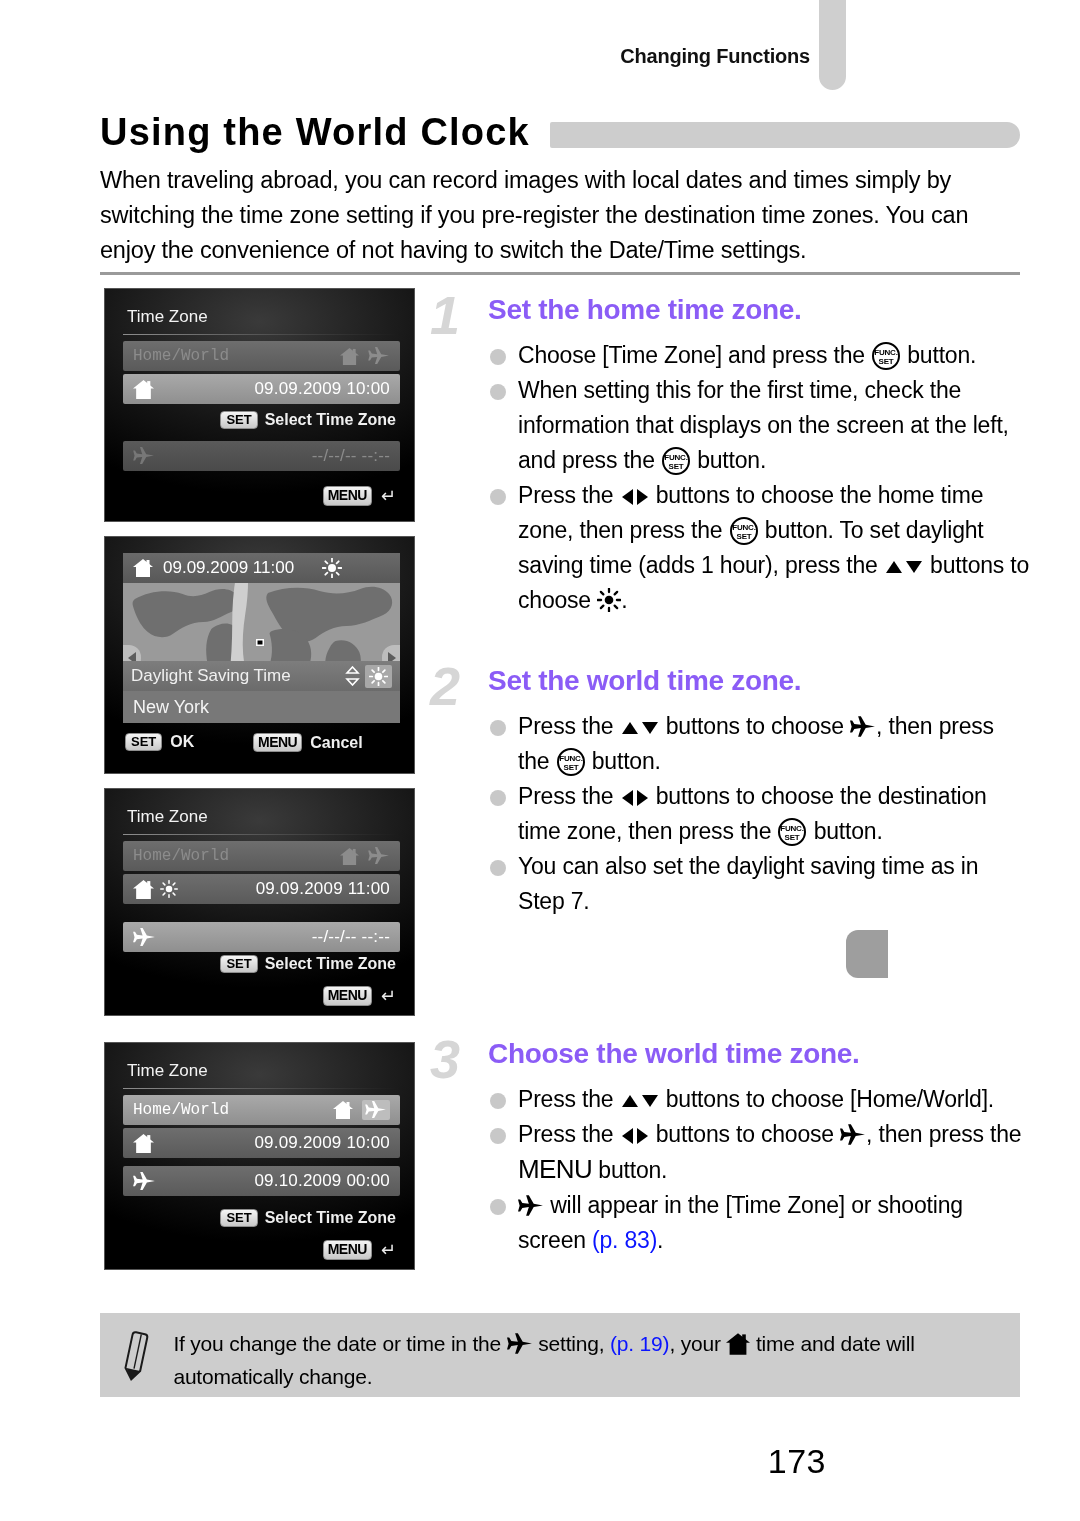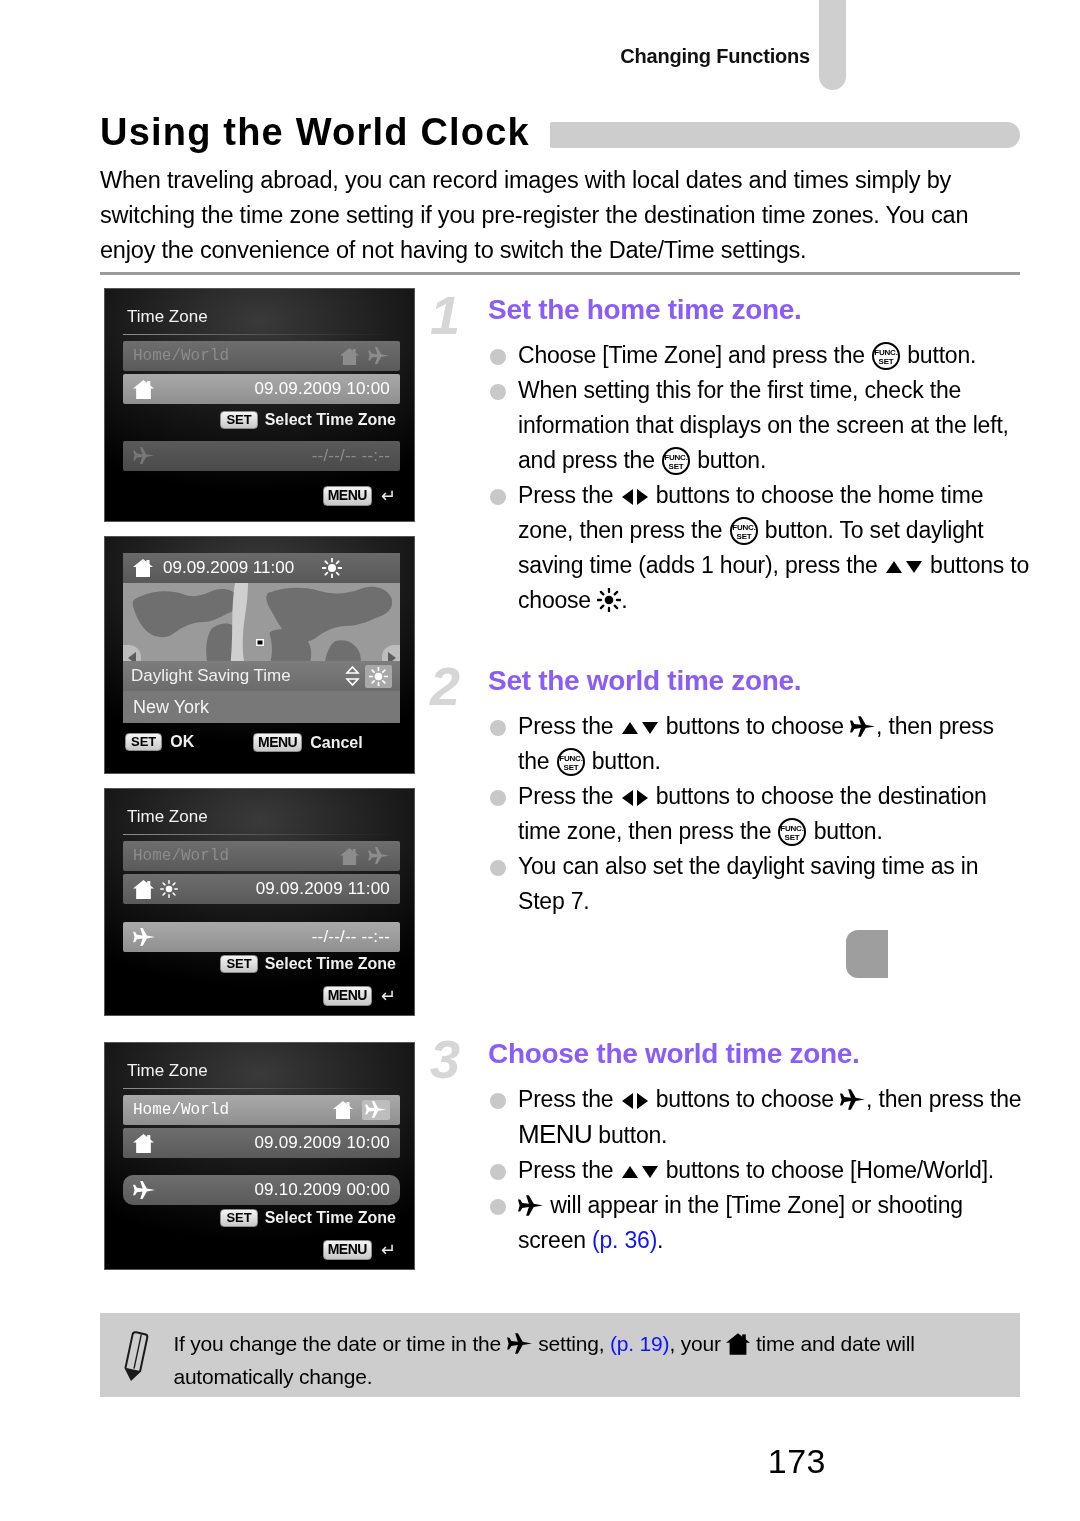--- a/index.html
+++ b/index.html
@@ -394,21 +394,21 @@
       </div>
 
       <div class="row dim" style="top:85px;">
         <svg class="ic" width="21" height="19" viewBox="0 0 20 18">
             <path fill="#ffffff" d="M10 0 0 8h3v10h14V8h3L10 0z"></path>
             <rect x="13.5" y="1" width="3" height="5" fill="#ffffff"></rect>
           </svg>
         <span class="row-right">09.09.2009 10:00</span>
       </div>
 
-      <div class="row dim" style="top:132px;border-radius:10px;">
+      <div class="row dim" style="top:123px;">
         <svg class="ic" width="23" height="19" viewBox="0 0 24 20">
             <path fill="#ffffff" d="M23 9.5 14.5 8 10 0H7.5l2.5 8L4 7.2 2 4H0l1.5 5.8L0 15h2l2-3.2 6-0.8-2.5 8H10l4.5-8L23 9.5z"></path>
           </svg>
         <span class="row-right">09.10.2009 00:00</span>
       </div>
 
       <div class="hint" style="top:166px;">
         <span class="keycap">SET</span>
         <span class="hint-text">Select Time Zone</span>
       </div>
@@ -489,33 +489,33 @@
       <div class="bullet">You can also set the daylight saving time as in Step 7.</div>
     </div>
   </div>
 
   <div class="step" style="top:1036px;">
     <div class="step-head">
       <span class="step-num">3</span>
       <span class="step-title">Choose the world time zone.</span>
     </div>
     <div class="bullets">
+      <div class="bullet">Press the <svg class="inline-ic" width="40" height="20" viewBox="0 0 40 20">
+            <path fill="#000" d="M10 4 2 16h16z"></path>
+            <path fill="#000" d="M30 16 22 4h16z"></path>
+          </svg> buttons to choose [Home/World].</div>
       <div class="bullet">Press the <svg class="inline-ic" width="30" height="20" viewBox="0 0 30 20">
             <path fill="#000" d="M13 2 2 10l11 8z"></path>
             <path fill="#000" d="M17 2l11 8-11 8z"></path>
           </svg> buttons to choose <svg class="inline-ic" width="26" height="22" viewBox="0 0 24 20">
             <path fill="#000" d="M23 9.5 14.5 8 10 0H7.5l2.5 8L4 7.2 2 4H0l1.5 5.8L0 15h2l2-3.2 6-0.8-2.5 8H10l4.5-8L23 9.5z"></path>
           </svg>, then press the <span class="menuword">MENU</span> button.</div>
-      <div class="bullet">Press the <svg class="inline-ic" width="40" height="20" viewBox="0 0 40 20">
-            <path fill="#000" d="M10 4 2 16h16z"></path>
-            <path fill="#000" d="M30 16 22 4h16z"></path>
-          </svg> buttons to choose [Home/World].</div>
       <div class="bullet"><svg class="inline-ic" width="26" height="22" viewBox="0 0 24 20">
             <path fill="#000" d="M23 9.5 14.5 8 10 0H7.5l2.5 8L4 7.2 2 4H0l1.5 5.8L0 15h2l2-3.2 6-0.8-2.5 8H10l4.5-8L23 9.5z"></path>
-          </svg> will appear in the [Time Zone] or shooting screen <span class="pref">(p. 36)</span>.</div>
+          </svg> will appear in the [Time Zone] or shooting screen <span class="pref">(p. 83)</span>.</div>
     </div>
   </div>
 
   <div class="note">
     <div class="note-icon">
       <svg width="32" height="56" viewBox="0 0 32 56">
           <g transform="rotate(12 16 28)">
             <path fill="none" stroke="#1a1a1a" stroke-width="2" d="M10 4h9a3 3 0 0 1 3 3v34l-7 10-8-10V7a3 3 0 0 1 3-3z"></path>
             <line x1="15.5" y1="5" x2="15.5" y2="40" stroke="#1a1a1a" stroke-width="1.4"></line>
             <path fill="#1a1a1a" d="M8 41h14l-7 10z"></path>

